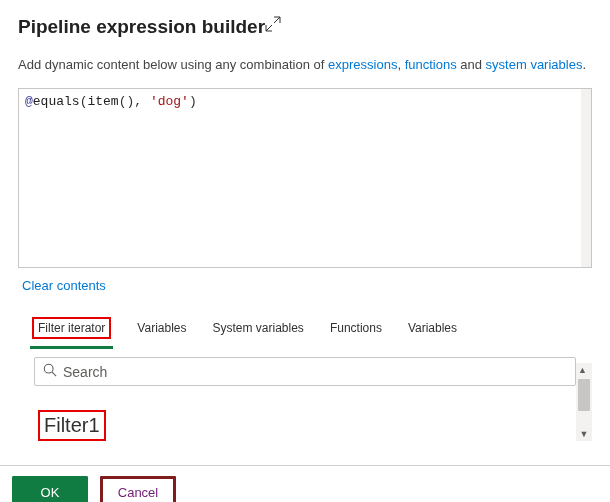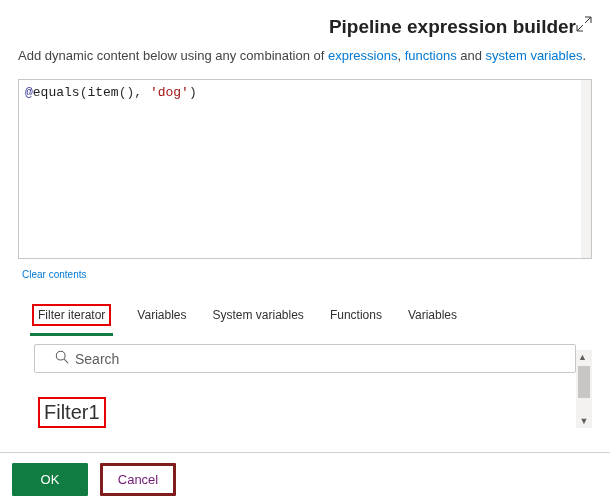--- a/index.html
+++ b/index.html
@@ -1,35 +1,35 @@
 <!DOCTYPE html>
 <html><head>
 <meta charset="utf-8">
 <style>
 * { box-sizing: border-box; margin: 0; padding: 0; }
 body { font-family: "Segoe UI", Arial, sans-serif; font-size: 13px; color: #323130; background: #fff; width: 610px; }
 .container { padding: 16px 18px 10px 18px; }
-.header { display: flex; justify-content: flex-end; align-items: flex-start; margin-bottom: 10px; }
+.header { display: flex; justify-content: flex-start; align-items: flex-start; margin-bottom: 19px; }
 .title { font-size: 19px; font-weight: 600; color: #222; }
 .expand-icon svg { width: 16px; height: 16px; }
 .subtitle { font-size: 13px; color: #444; margin-bottom: 16px; }
 .subtitle a { color: #0078d4; text-decoration: none; cursor: pointer; }
 .editor-wrap { border: 1px solid #c8c6c4; background: #fff; height: 180px; width: 100%; position: relative; }
 .editor { width: 100%; height: 100%; border: none; outline: none; resize: none; padding: 4px 6px; font-family: Consolas, "Courier New", monospace; font-size: 13px; line-height: 1.4; white-space: pre; overflow: auto; }
 .editor .at { color: #3b3b9e; }
 .editor .fn { color: #222222; }
 .editor .str { color: #a31515; }
-.clear-link { color: #0078d4; font-size: 10px; cursor: pointer; display: inline-block; margin: 10px 0 18px 4px; }
+.clear-link { color: #0078d4; font-size: 13px; cursor: pointer; display: inline-block; margin: 10px 0 18px 4px; }
 .tabs-row { display: flex; gap: 22px; padding: 0 12px 0 12px; border-bottom: none; align-items: center; font-size: 12px; }
 .tab { padding: 6px 2px 10px 2px; cursor: pointer; color: #323130; position: relative; }
 .tab.selected::after { content: ""; position: absolute; left: 0; right: 0; bottom: 0; height: 3px; background: #107c41; }
 .red-box { border: 2px solid #e60000; padding: 2px 4px; display: inline-block; }
 .lower-pane { position: relative; border: none; margin-top: 6px; }
 .lower-inner { margin: 8px 16px 8px 16px; }
-.search-wrap { display: flex; align-items: center; border: 1px solid #c8c6c4; border-radius: 2px; padding: 5px 20px; gap: 6px; background: #fff; }
+.search-wrap { display: flex; align-items: center; border: 1px solid #c8c6c4; border-radius: 2px; padding: 5px 8px; gap: 6px; background: #fff; }
 .search-wrap input { border: none; outline: none; flex: 1; font-size: 14px; color: #605e5c; background: transparent; }
 .search-wrap input::placeholder { color: #605e5c; }
 .item-row { margin-top: 24px; margin-bottom: 8px; padding-left: 4px; }
 .item-label { font-size: 20px; cursor: pointer; }
 .vscroll { position: absolute; right: 0; top: 6px; bottom: 0; width: 16px; display: flex; flex-direction: column; align-items: center; justify-content: space-between; background: #f3f2f1; }
 .vscroll .arrow { font-size: 9px; color: #605e5c; padding: 2px 0; cursor: pointer; user-select: none; }
 .vscroll .thumb { width: 12px; height: 32px; background: #c8c6c4; border-radius: 1px; margin-top: 2px; }
 .footer-line { border-top: 1px solid #d2d0ce; margin: 6px 0 10px 0; }
 .footer { display: flex; gap: 12px; padding-left: 4px; }
 .btn { min-width: 76px; padding: 6px 14px; font-size: 13px; border-radius: 1px; cursor: pointer; }

